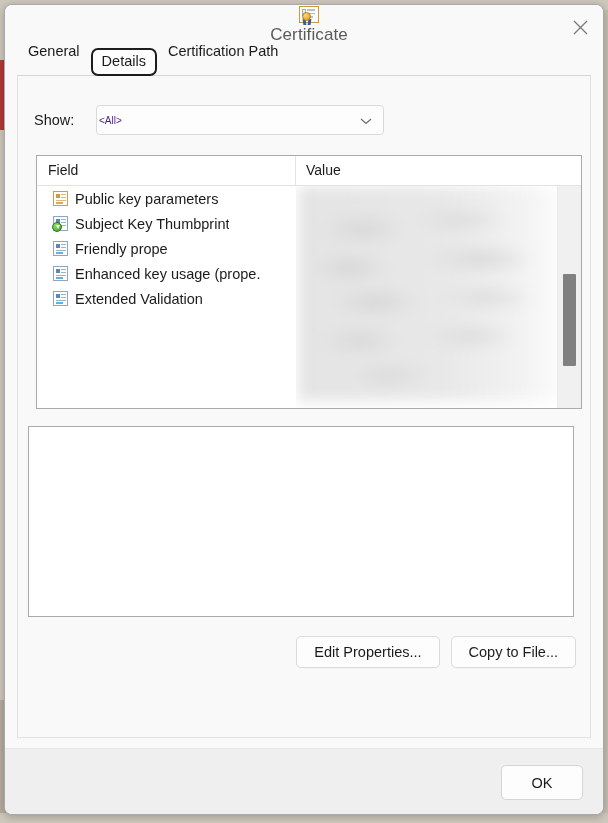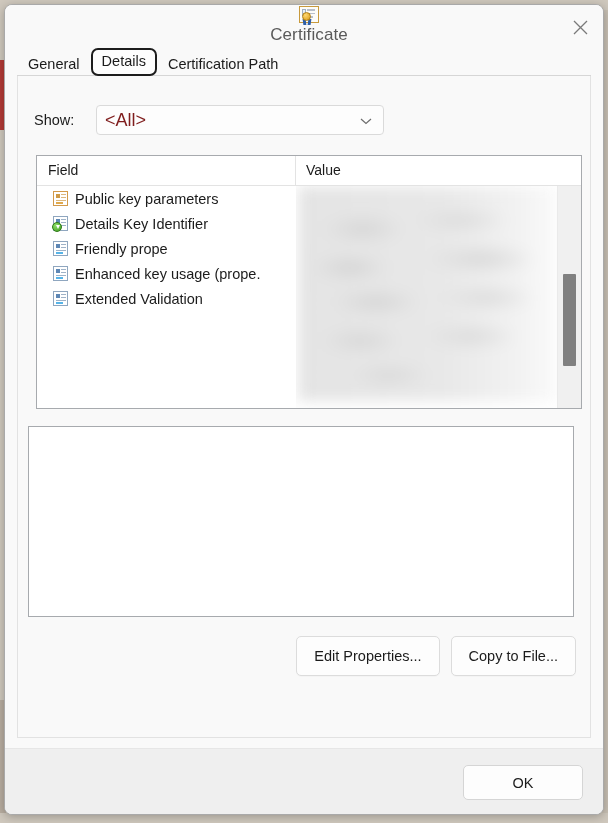--- a/index.html
+++ b/index.html
@@ -147,21 +147,21 @@
     height: 27px;
     margin-left: 12px;
     margin-right: 12px;
     display: flex;
     align-items: flex-end;
   }
   .tab {
     position: relative;
     font-size: 14.5px;
     color: #1b1b1b;
-    padding: 3px 11px 3px 11px;
+    padding: 3px 11px 16px 11px;
     line-height: 18px;
     white-space: nowrap;
     box-sizing: border-box;
   }
   .tab.selected {
     border: 2.5px solid #1d1d1d;
     border-radius: 7px;
     background: #fdfdfd;
     padding: 2px 9px 4px 9px;
     z-index: 4;
@@ -203,23 +203,23 @@
     height: 30px;
     background: #fdfdfd;
     border: 1px solid #dadada;
     border-radius: 4px;
     display: flex;
     align-items: center;
     box-sizing: border-box;
     cursor: default;
   }
   .combo-value {
-    margin-left: 8px;
-    font-size: 18px;
-    color: #7f1d1d;
+    margin-left: 2px;
+    font-size: 10px;
+    color: #4c1d95;
   }
   .combo-arrow {
     position: absolute;
     right: 11px;
     top: 50%;
     transform: translateY(-50%);
   }
 
   
   .grid {
@@ -440,40 +440,40 @@
     display: flex;
     gap: 11px;
   }
   .btn {
     background: #fdfdfd;
     border: 1px solid #dcdcdc;
     border-radius: 5px;
     font-size: 14.5px;
     color: #1b1b1b;
     font-family: "Liberation Sans", sans-serif;
-    height: 40px;
+    height: 32px;
     padding: 0 17px;
     cursor: default;
     box-shadow: 0 1px 0 rgba(0,0,0,0.02);
   }
 
   
   .footer {
     position: absolute;
     left: 0; bottom: 0;
     width: 598px;
     height: 66px;
     background: #efefef;
     border-top: 1px solid #e6e6e6;
     box-sizing: border-box;
   }
   .ok-btn {
     position: absolute;
     right: 20px; top: 16px;
-    width: 120px;
+    width: 82px;
     height: 35px;
     background: #fdfdfd;
     border: 1px solid #d5d5d5;
     border-radius: 5px;
     font-size: 14.5px;
     color: #1b1b1b;
     font-family: "Liberation Sans", sans-serif;
     cursor: default;
   }
 </style>
@@ -554,21 +554,21 @@
             <div class="row">
               <div class="row-inner">
                 <span class="ficon">
                   <span class="fi-page"></span>
                     <span class="fi-sq"></span>
                   <span class="fi-ln fi-ln1"></span>
                     <span class="fi-ln fi-ln2"></span>
                     <span class="fi-ln fi-ln3"></span>
                   <span class="fi-dl"></span>
                 </span>
-                <span class="row-label">Details Key Identifier</span>
+                <span class="row-label">Subject Key Thumbprint</span>
               </div>
             </div>
 
 
 
 
             <div class="row">
               <div class="row-inner">
                 <span class="ficon">
                   <span class="fi-page"></span>

